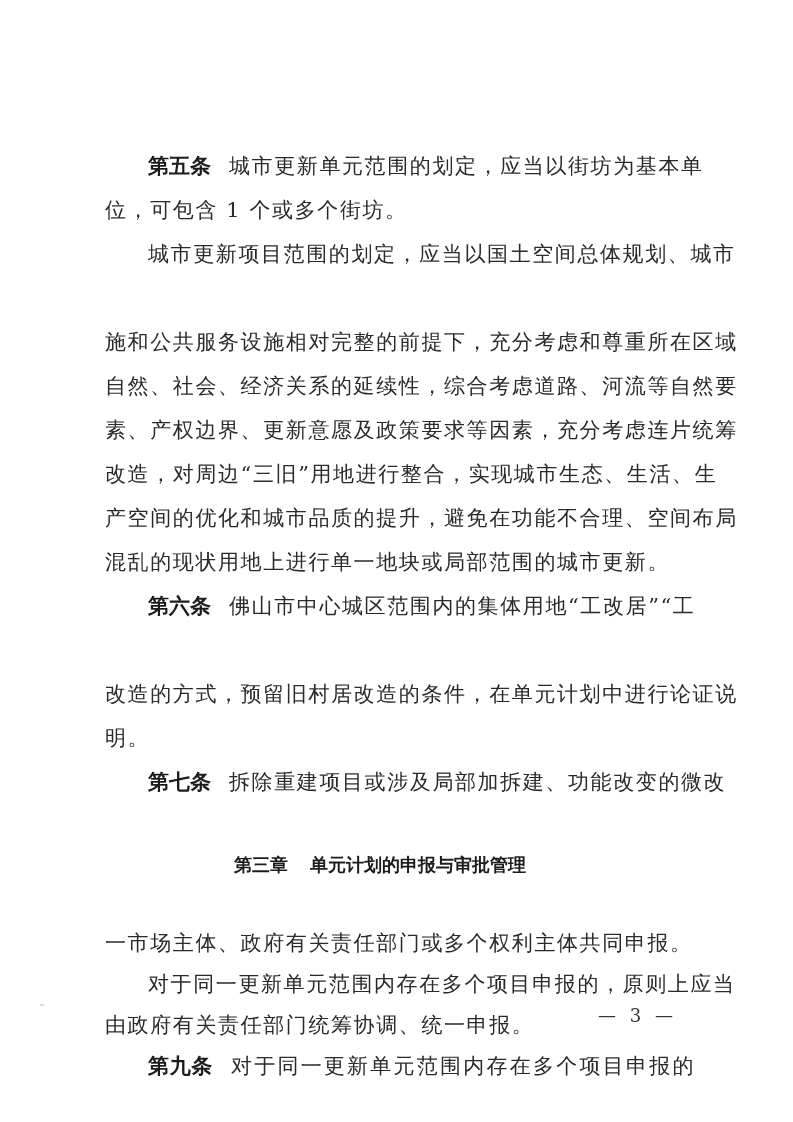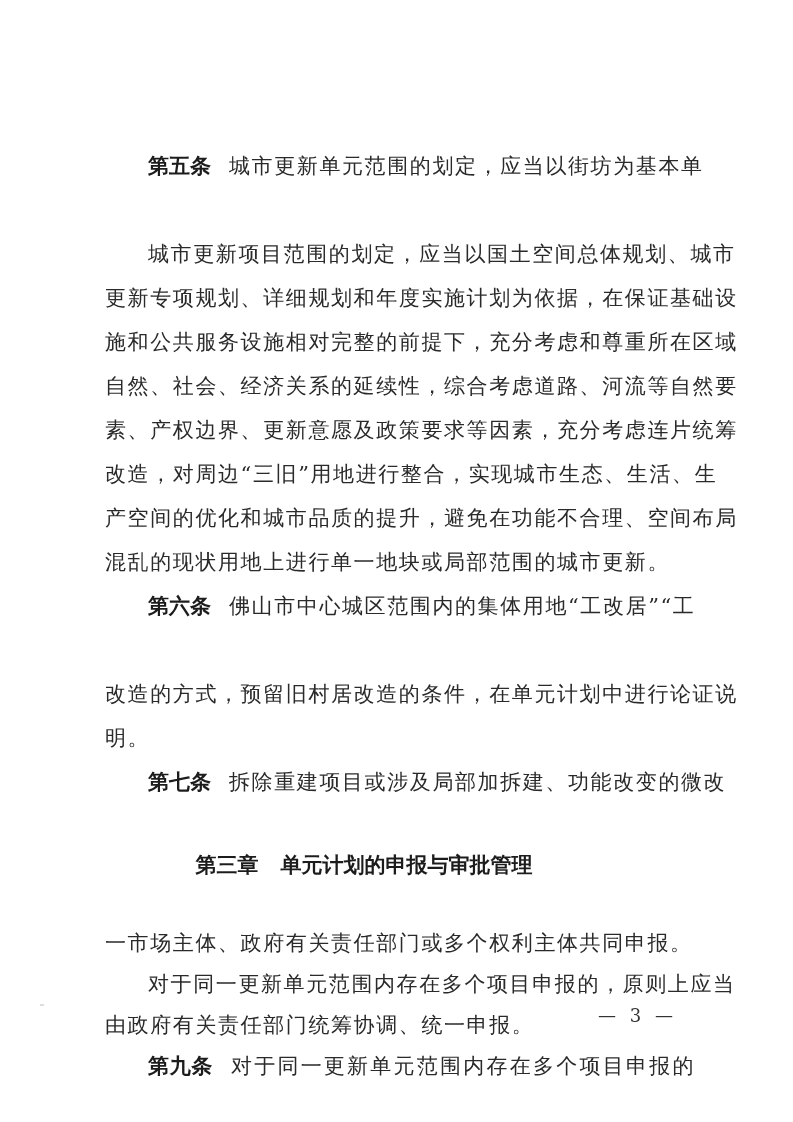--- a/index.html
+++ b/index.html
@@ -4,35 +4,35 @@
 <style>
   html, body { margin: 0; padding: 0; background: #ffffff; }
   body { width: 793px; height: 1122px; position: relative; overflow: hidden;
          font-family: "DejaVu Serif", "Liberation Serif", serif; color: #2a2a2a; }
   .page { position: absolute; left: 0; top: 0; width: 793px; height: 1122px; }
   .line { position: absolute; left: 105px; width: 590px; font-size: 21px; line-height: 28px;
           white-space: nowrap; letter-spacing: 1.6px; text-align: justify; text-align-last: justify; }
   .line.short { text-align-last: left; }
   .indent { left: 148px; width: 547px; }
   .art { font-family: "DejaVu Sans", "Liberation Sans", sans-serif; font-weight: bold; letter-spacing: 0; margin-right: 18px; color: #1c1c1c; }
-  .chapter { position: absolute; left: 0; width: 728px; text-align: center; font-size: 21px; line-height: 28px;
+  .chapter { position: absolute; left: 16px; width: 728px; text-align: center; font-size: 18px; line-height: 28px;
              font-family: "DejaVu Sans", "Liberation Sans", sans-serif; font-weight: bold; color: #1c1c1c; }
   .chapter .sep { display: inline-block; width: 22px; }
   .pagenum { position: absolute; left: 598px; top: 1005px; font-size: 18px; letter-spacing: 4px; color: #333; }
   .mark { position: absolute; left: 40px; top: 1004px; width: 4px; height: 2px; background: #ddd; }
 </style>
 </head>
 <body>
 
 <div class="page">
 
   <div class="line indent" style="top:152px"><span class="art">第五条</span><span>城市更新单元范围的划定，应当以街坊为基本单</span></div>
+  <div class="line short" style="top:196px">位，可包含 1 个或多个街坊。</div>
 
   <div class="line indent" style="top:240px">城市更新项目范围的划定，应当以国土空间总体规划、城市</div>
-  <div class="line" style="top:284px">更新专项规划、详细规划和年度实施计划为依据，在保证基础设</div>
   <div class="line" style="top:328px">施和公共服务设施相对完整的前提下，充分考虑和尊重所在区域</div>
   <div class="line" style="top:372px">自然、社会、经济关系的延续性，综合考虑道路、河流等自然要</div>
   <div class="line" style="top:416px">素、产权边界、更新意愿及政策要求等因素，充分考虑连片统筹</div>
   <div class="line" style="top:460px">改造，对周边“三旧”用地进行整合，实现城市生态、生活、生</div>
   <div class="line" style="top:504px">产空间的优化和城市品质的提升，避免在功能不合理、空间布局</div>
   <div class="line short" style="top:548px">混乱的现状用地上进行单一地块或局部范围的城市更新。</div>
 
   <div class="line indent" style="top:592px"><span class="art">第六条</span><span>佛山市中心城区范围内的集体用地“工改居”“工</span></div>
   <div class="line" style="top:680px">改造的方式，预留旧村居改造的条件，在单元计划中进行论证说</div>
   <div class="line short" style="top:724px">明。</div>

